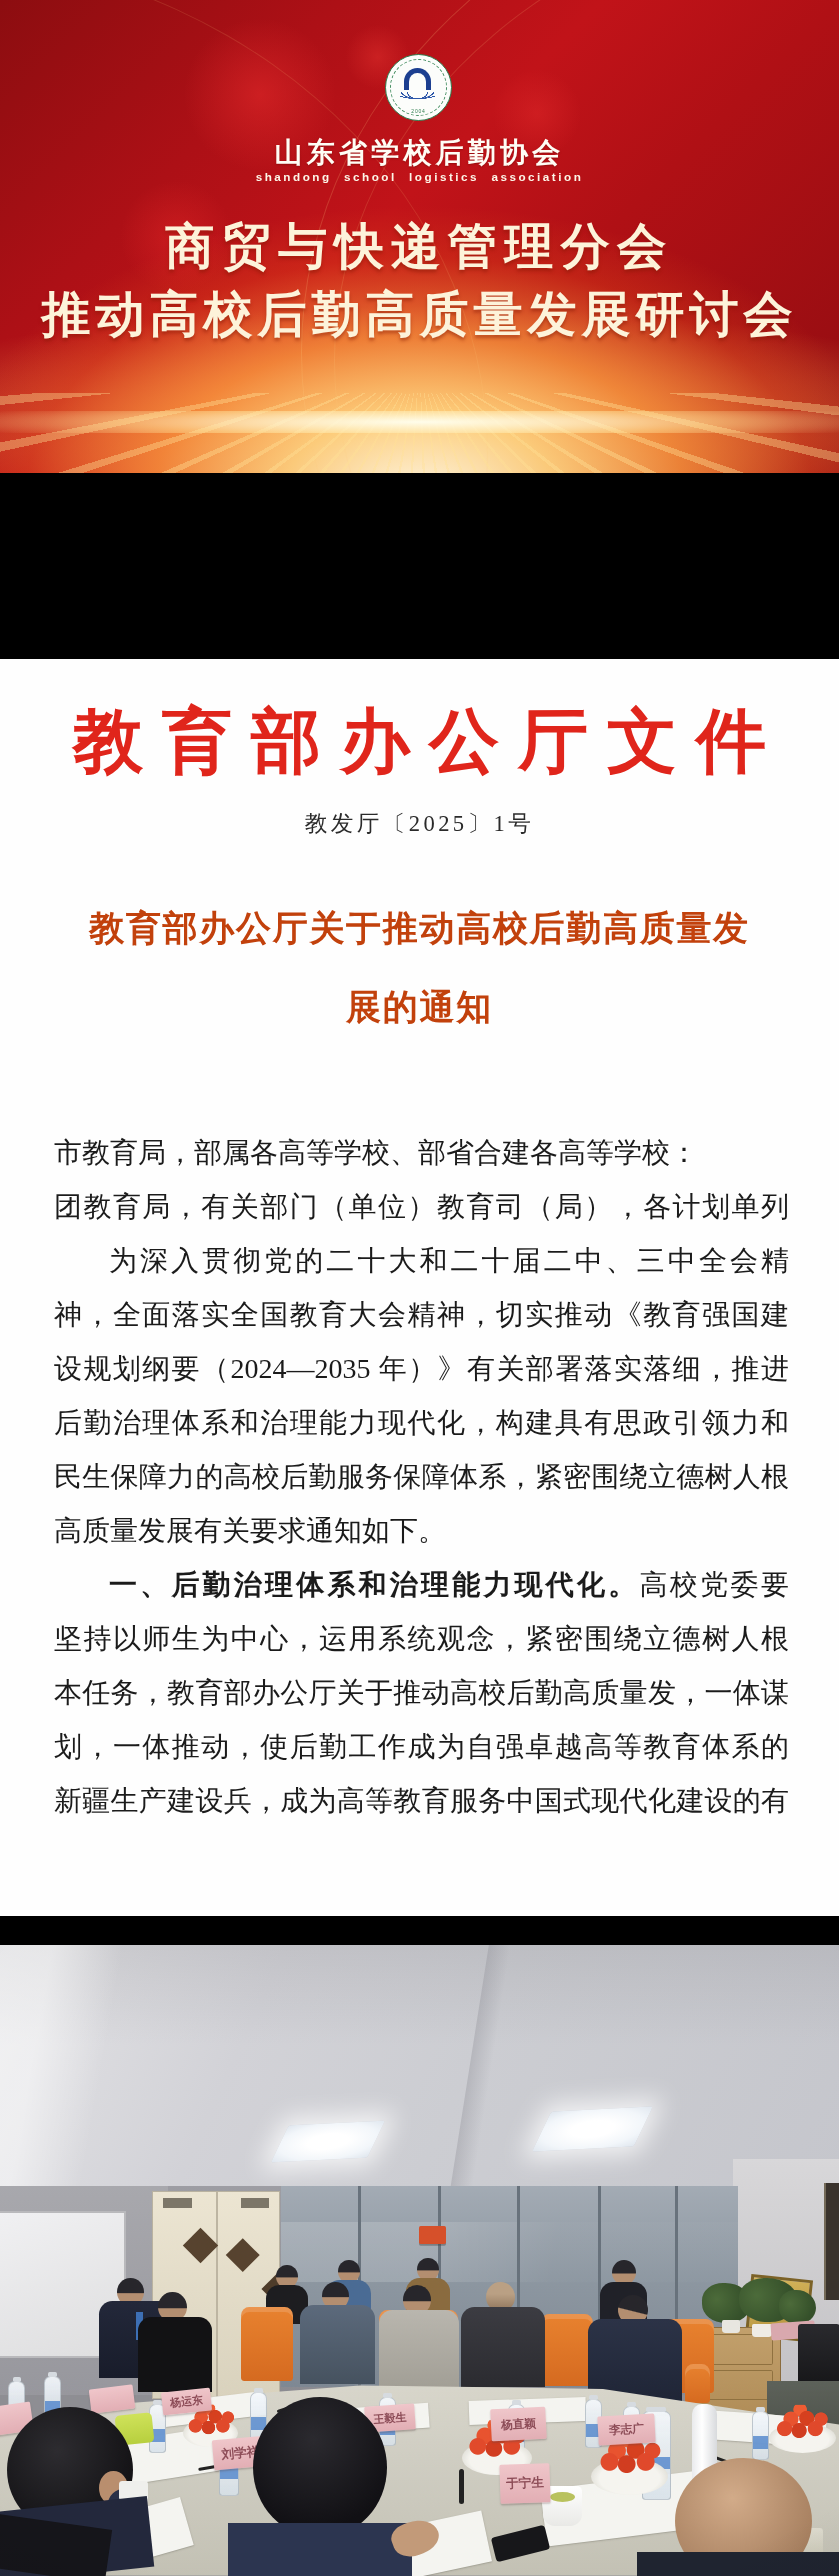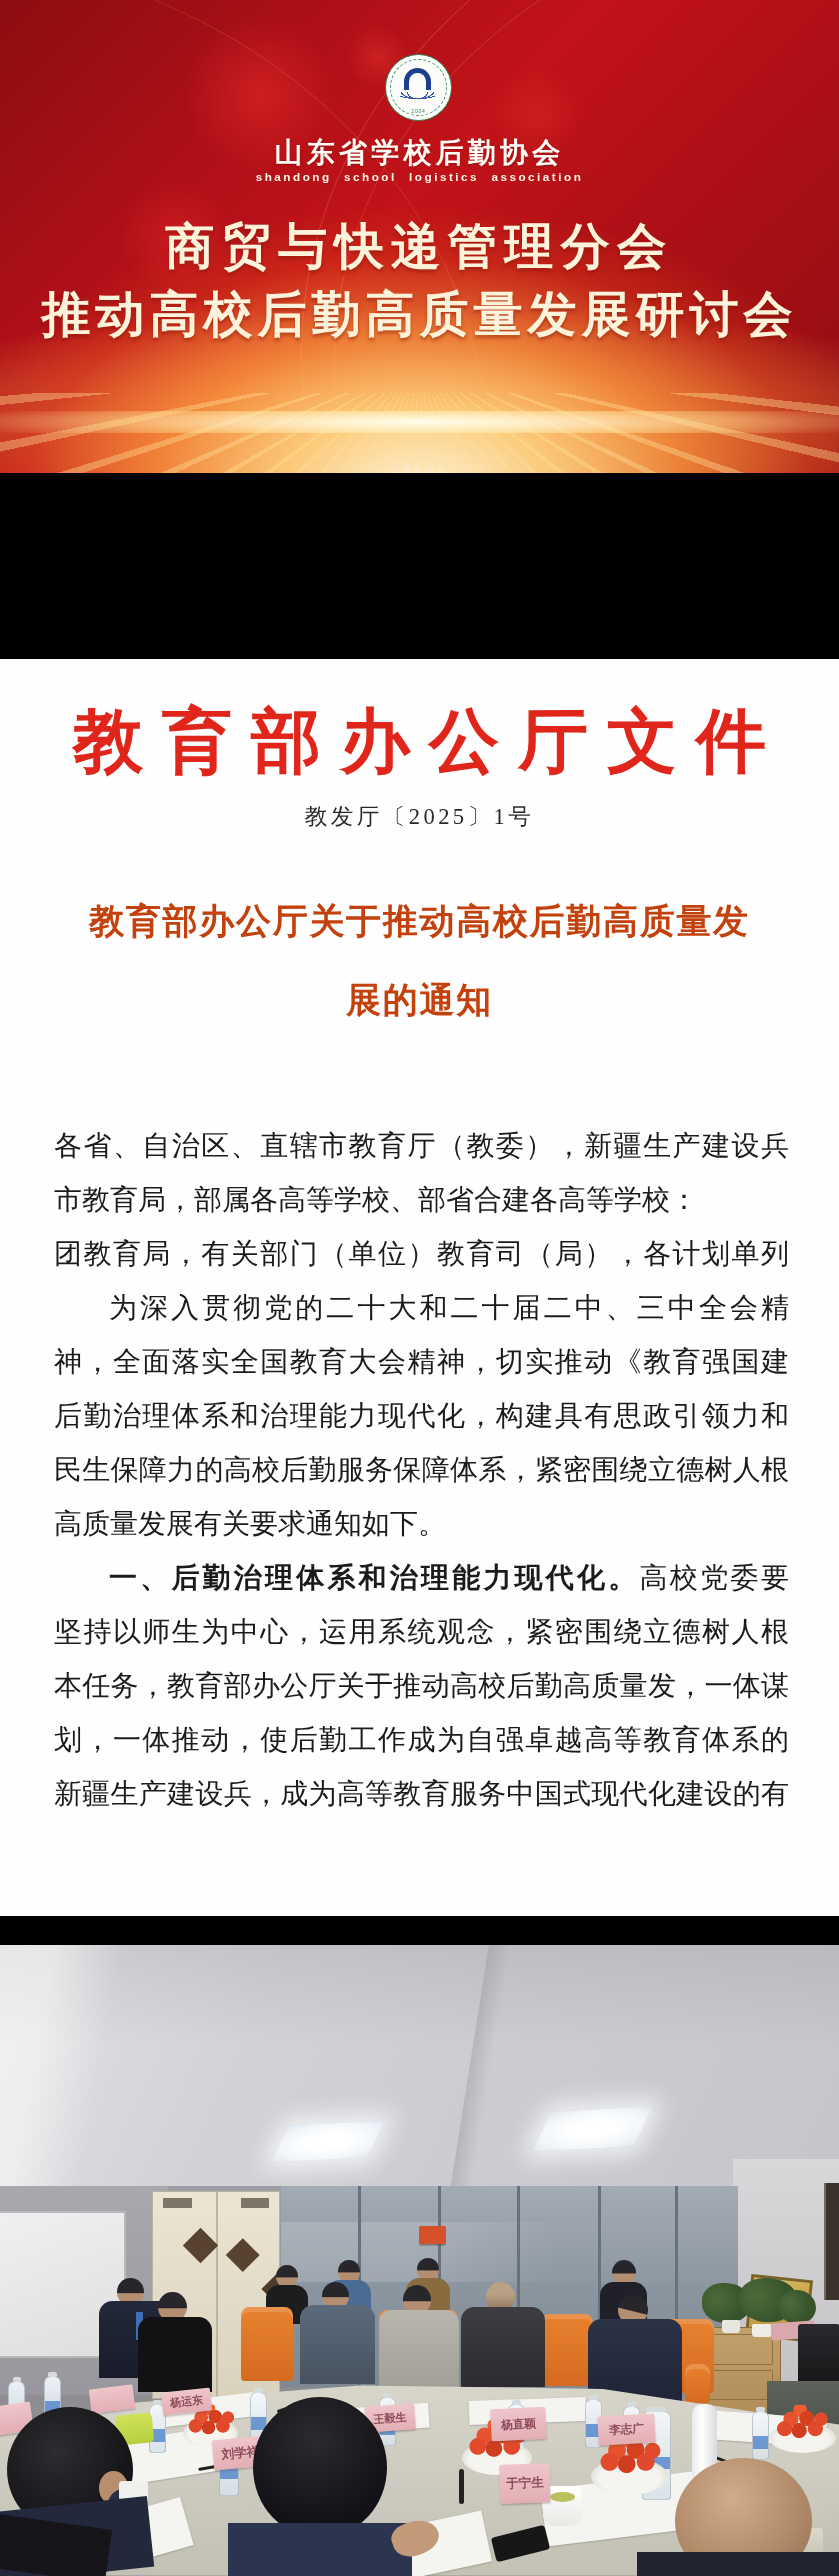--- a/index.html
+++ b/index.html
@@ -46,21 +46,21 @@
   .banner-title .t2{font-size:49px;letter-spacing:5px;line-height:55px;margin-top:13.4px;}
 
   
   .strip1{width:839px;height:186px;background:#000;}
   .strip2{width:839px;height:28.5px;background:#000;}
 
   
   .doc{position:relative;width:839px;height:1257px;background:#fefefe;overflow:hidden;}
   .doc-header{padding-top:44px;text-align:center;color:#e0251b;font-family:"Liberation Serif",serif;
     font-weight:bold;font-size:70px;line-height:77px;letter-spacing:19px;margin-right:-19px;white-space:nowrap;}
-  .doc-number{margin-top:21px;text-align:center;color:#2a2a2a;font-family:"Liberation Serif",serif;
+  .doc-number{margin-top:28px;text-align:center;color:#2a2a2a;font-family:"Liberation Serif",serif;
     font-size:22.6px;letter-spacing:3.4px;}
   .doc-title{margin-top:49px;text-align:center;color:#c2410c;font-weight:bold;font-size:35px;line-height:79px;
     font-family:"Liberation Sans",sans-serif;letter-spacing:1.7px;}
   .doc-body{margin-top:80px;}
   .line{margin:0 50px 0 54px;height:54px;line-height:54px;font-size:28px;color:#1b1b1b;
     font-family:"Liberation Serif",serif;text-align:justify;text-align-last:justify;overflow:hidden;}
   .line.noj{text-align-last:left;}
   .line.ind{text-indent:55px;}
   .line b{font-family:"Liberation Sans",sans-serif;letter-spacing:0.8px;}
 
@@ -211,25 +211,25 @@
   <div class="strip1"></div>
 
   <section class="doc">
     <div class="doc-header">教育部办公厅文件</div>
     <div class="doc-number">教发厅〔2025〕1号</div>
     <div class="doc-title">
       <div>教育部办公厅关于推动高校后勤高质量发</div>
       <div>展的通知</div>
     </div>
     <div class="doc-body">
-      <div class="line">各省、自治区、直辖市教育厅（教委），新疆生产建设兵</div>
       <div class="line noj">市教育局，部属各高等学校、部省合建各高等学校：</div>
       <div class="line">团教育局，有关部门（单位）教育司（局），各计划单列</div>
       <div class="line ind">为深入贯彻党的二十大和二十届二中、三中全会精</div>
       <div class="line">神，全面落实全国教育大会精神，切实推动《教育强国建</div>
+      <div class="line">设规划纲要（2024—2035 年）》有关部署落实落细，推进</div>
       <div class="line">后勤治理体系和治理能力现代化，构建具有思政引领力和</div>
       <div class="line">民生保障力的高校后勤服务保障体系，紧密围绕立德树人根</div>
       <div class="line noj">高质量发展有关要求通知如下。</div>
       <div class="line ind"><b>一、后勤治理体系和治理能力现代化。</b><span>高校党委要</span></div>
       <div class="line">坚持以师生为中心，运用系统观念，紧密围绕立德树人根</div>
       <div class="line">本任务，教育部办公厅关于推动高校后勤高质量发，一体谋</div>
       <div class="line">划，一体推动，使后勤工作成为自强卓越高等教育体系的</div>
       <div class="line">新疆生产建设兵，成为高等教育服务中国式现代化建设的有</div>
     </div>
   </section>

